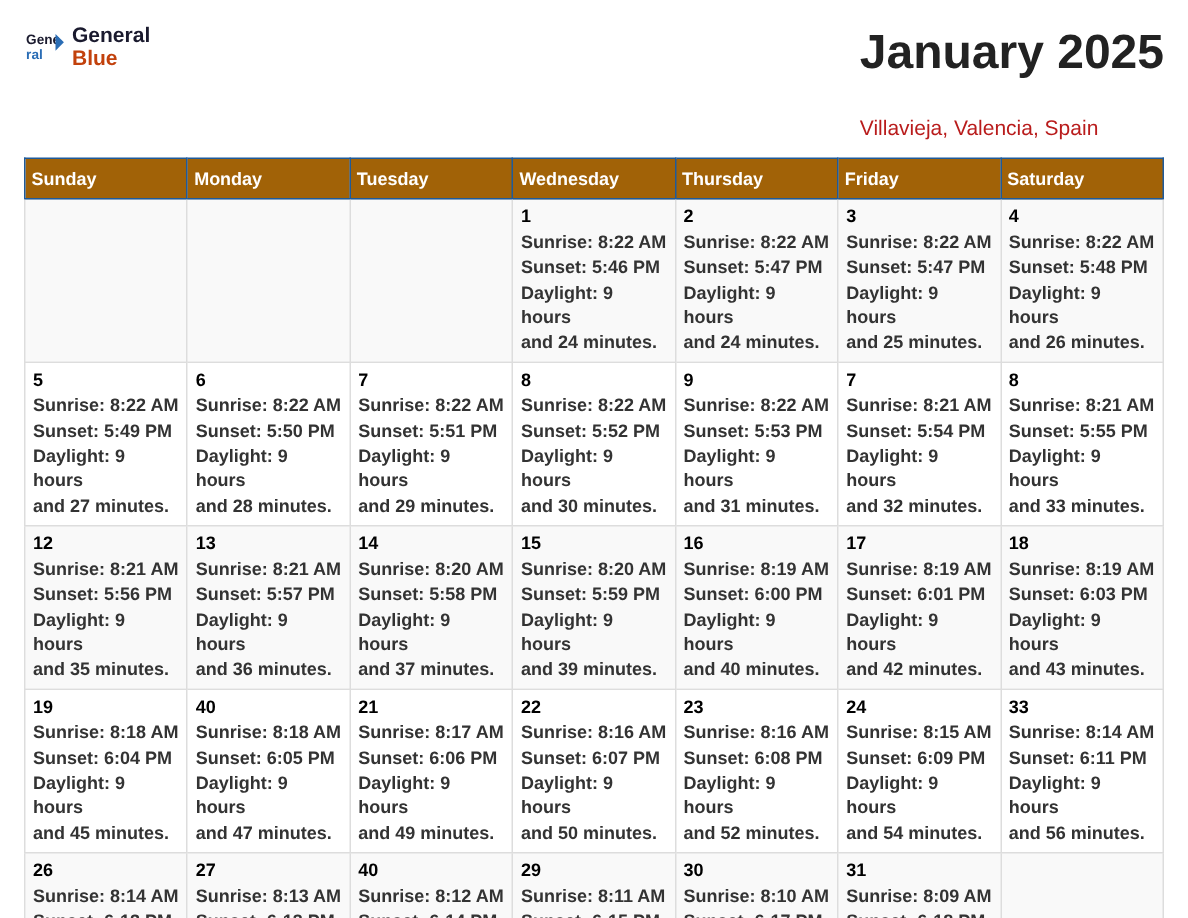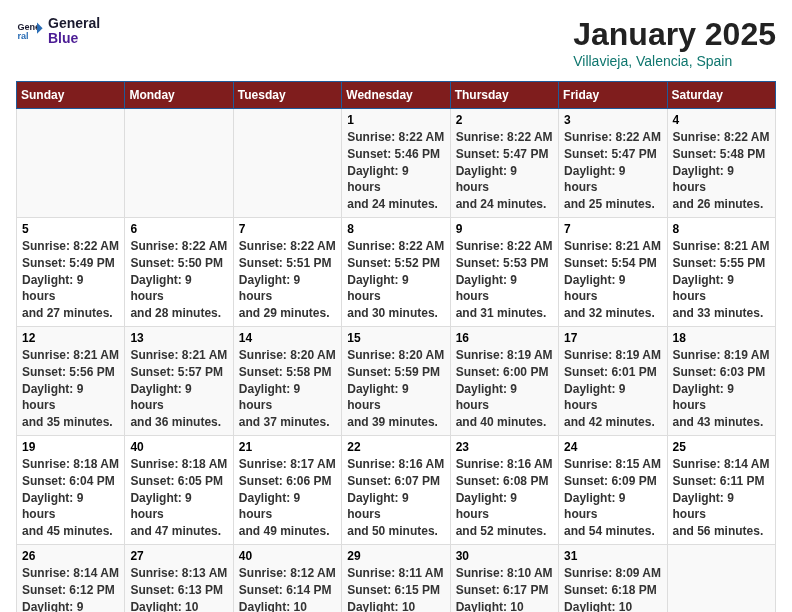--- a/index.html
+++ b/index.html
@@ -37,29 +37,30 @@
     .title-area {
       text-align: left;
     }
     .month-title {
       font-size: 32px;
       font-weight: bold;
       color: #222;
     }
     .location {
       font-size: 14px;
-      color: #0f766e;
+      color: #b91c1c;
+      margin-top: 24px;
     }
     table {
       width: 100%;
       border-collapse: collapse;
       font-size: 11px;
     }
     thead tr {
-      background-color: #7f1d1d;
+      background-color: #a16207;
       color: #fff;
     }
     thead th {
       padding: 6px 4px;
       text-align: left;
       font-weight: bold;
       font-size: 12px;
       border: 1px solid #1e5a9a;
     }
     tbody tr {
@@ -101,21 +102,21 @@
   <div class="logo">
     <svg class="logo-icon" viewBox="0 0 40 40" xmlns="http://www.w3.org/2000/svg">
       <rect width="40" height="40" rx="4" fill="#fff"></rect>
       <text x="2" y="18" font-size="13" font-weight="bold" fill="#1a1a2e" font-family="Arial">Gene</text>
       <text x="2" y="32" font-size="13" font-weight="bold" fill="#2a6db5" font-family="Arial">ral</text>
       <polygon points="30,8 38,16 30,24" fill="#2a6db5"></polygon>
     </svg>
     <div>
       <div class="logo-text">
         <span style="color:#1a1a2e;">Gene</span><span style="color:#1a1a2e;">ral</span><br>
-        <span style="color:#4c1d95;margin-top:33px;">Blue</span>
+        <span style="color:#c2410c;margin-top:33px;">Blue</span>
       </div>
     </div>
   </div>
   <div class="title-area">
     <div class="month-title">January 2025</div>
     <div class="location">Villavieja, Valencia, Spain</div>
   </div>
 </div>
 
 <table>
@@ -231,21 +232,21 @@
         </td>
         <td>
           <span class="day-num">23</span>
           <div class="day-info">Sunrise: 8:16 AM<br>Sunset: 6:08 PM<br>Daylight: 9 hours<br>and 52 minutes.</div>
         </td>
         <td>
           <span class="day-num">24</span>
           <div class="day-info">Sunrise: 8:15 AM<br>Sunset: 6:09 PM<br>Daylight: 9 hours<br>and 54 minutes.</div>
         </td>
         <td>
-          <span class="day-num">25</span>
+          <span class="day-num">33</span>
           <div class="day-info">Sunrise: 8:14 AM<br>Sunset: 6:11 PM<br>Daylight: 9 hours<br>and 56 minutes.</div>
         </td>
       </tr>
       <tr>
         <td>
           <span class="day-num">26</span>
           <div class="day-info">Sunrise: 8:14 AM<br>Sunset: 6:12 PM<br>Daylight: 9 hours<br>and 58 minutes.</div>
         </td>
         <td>
           <span class="day-num">27</span>

